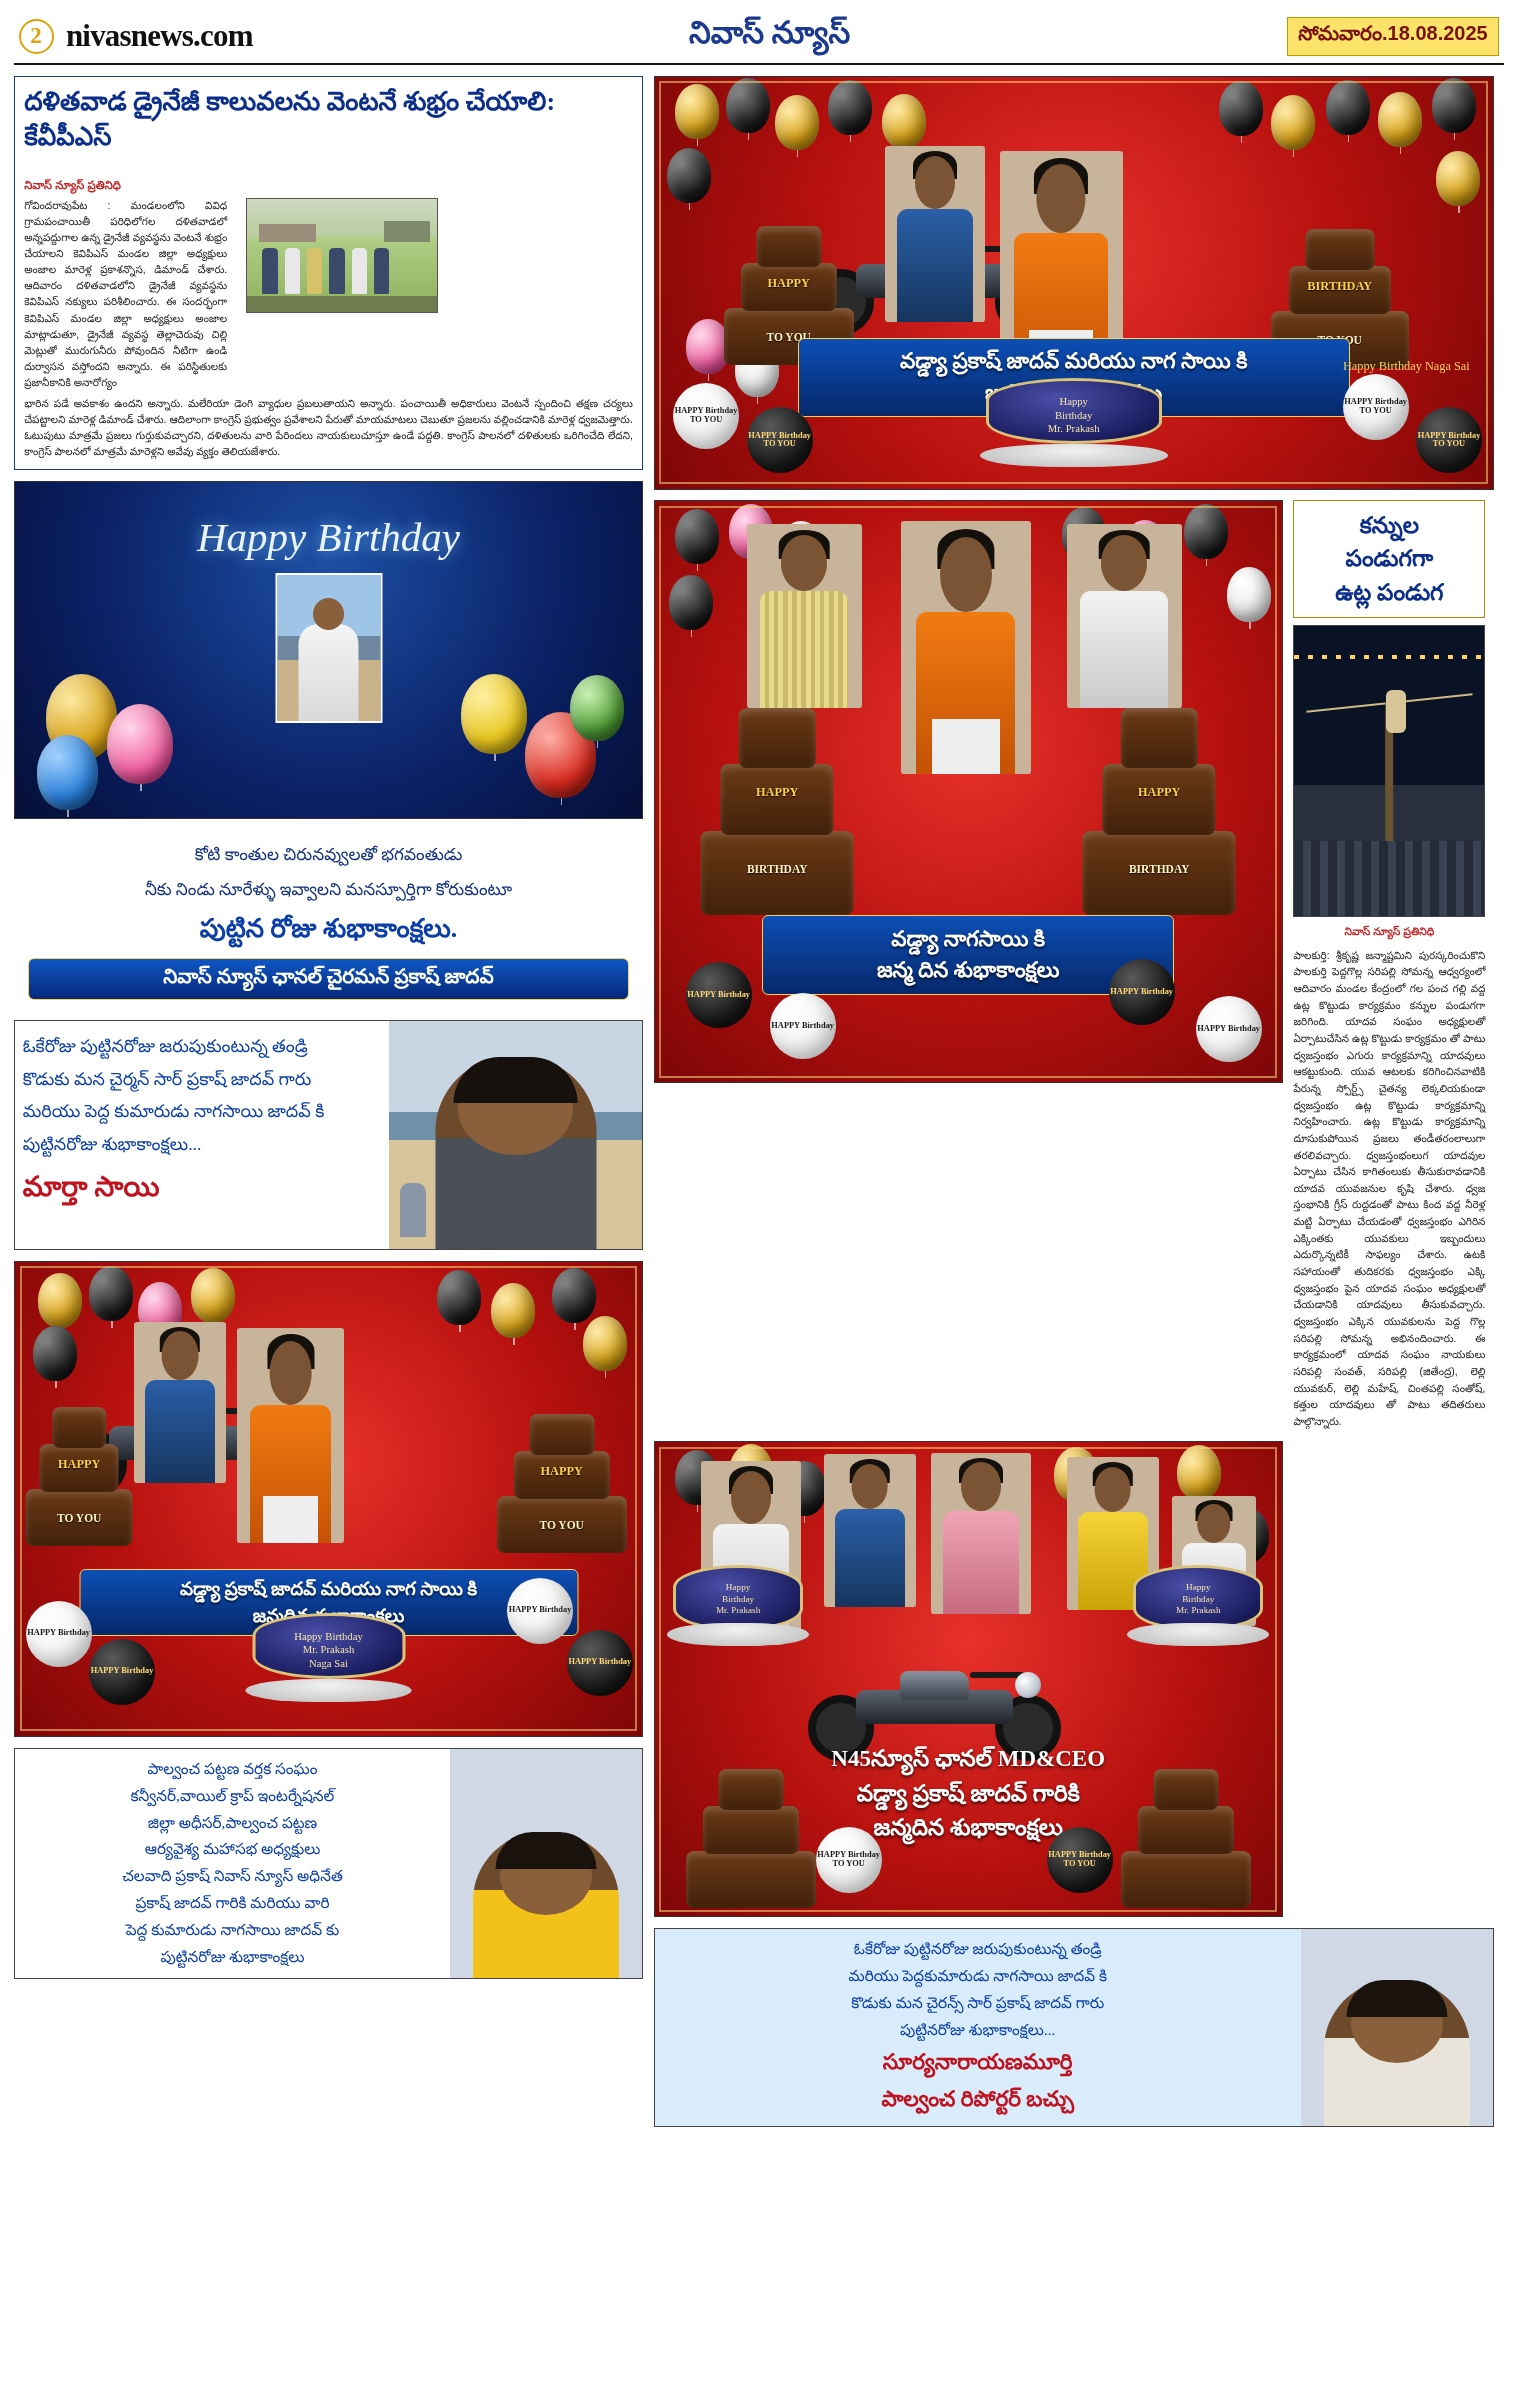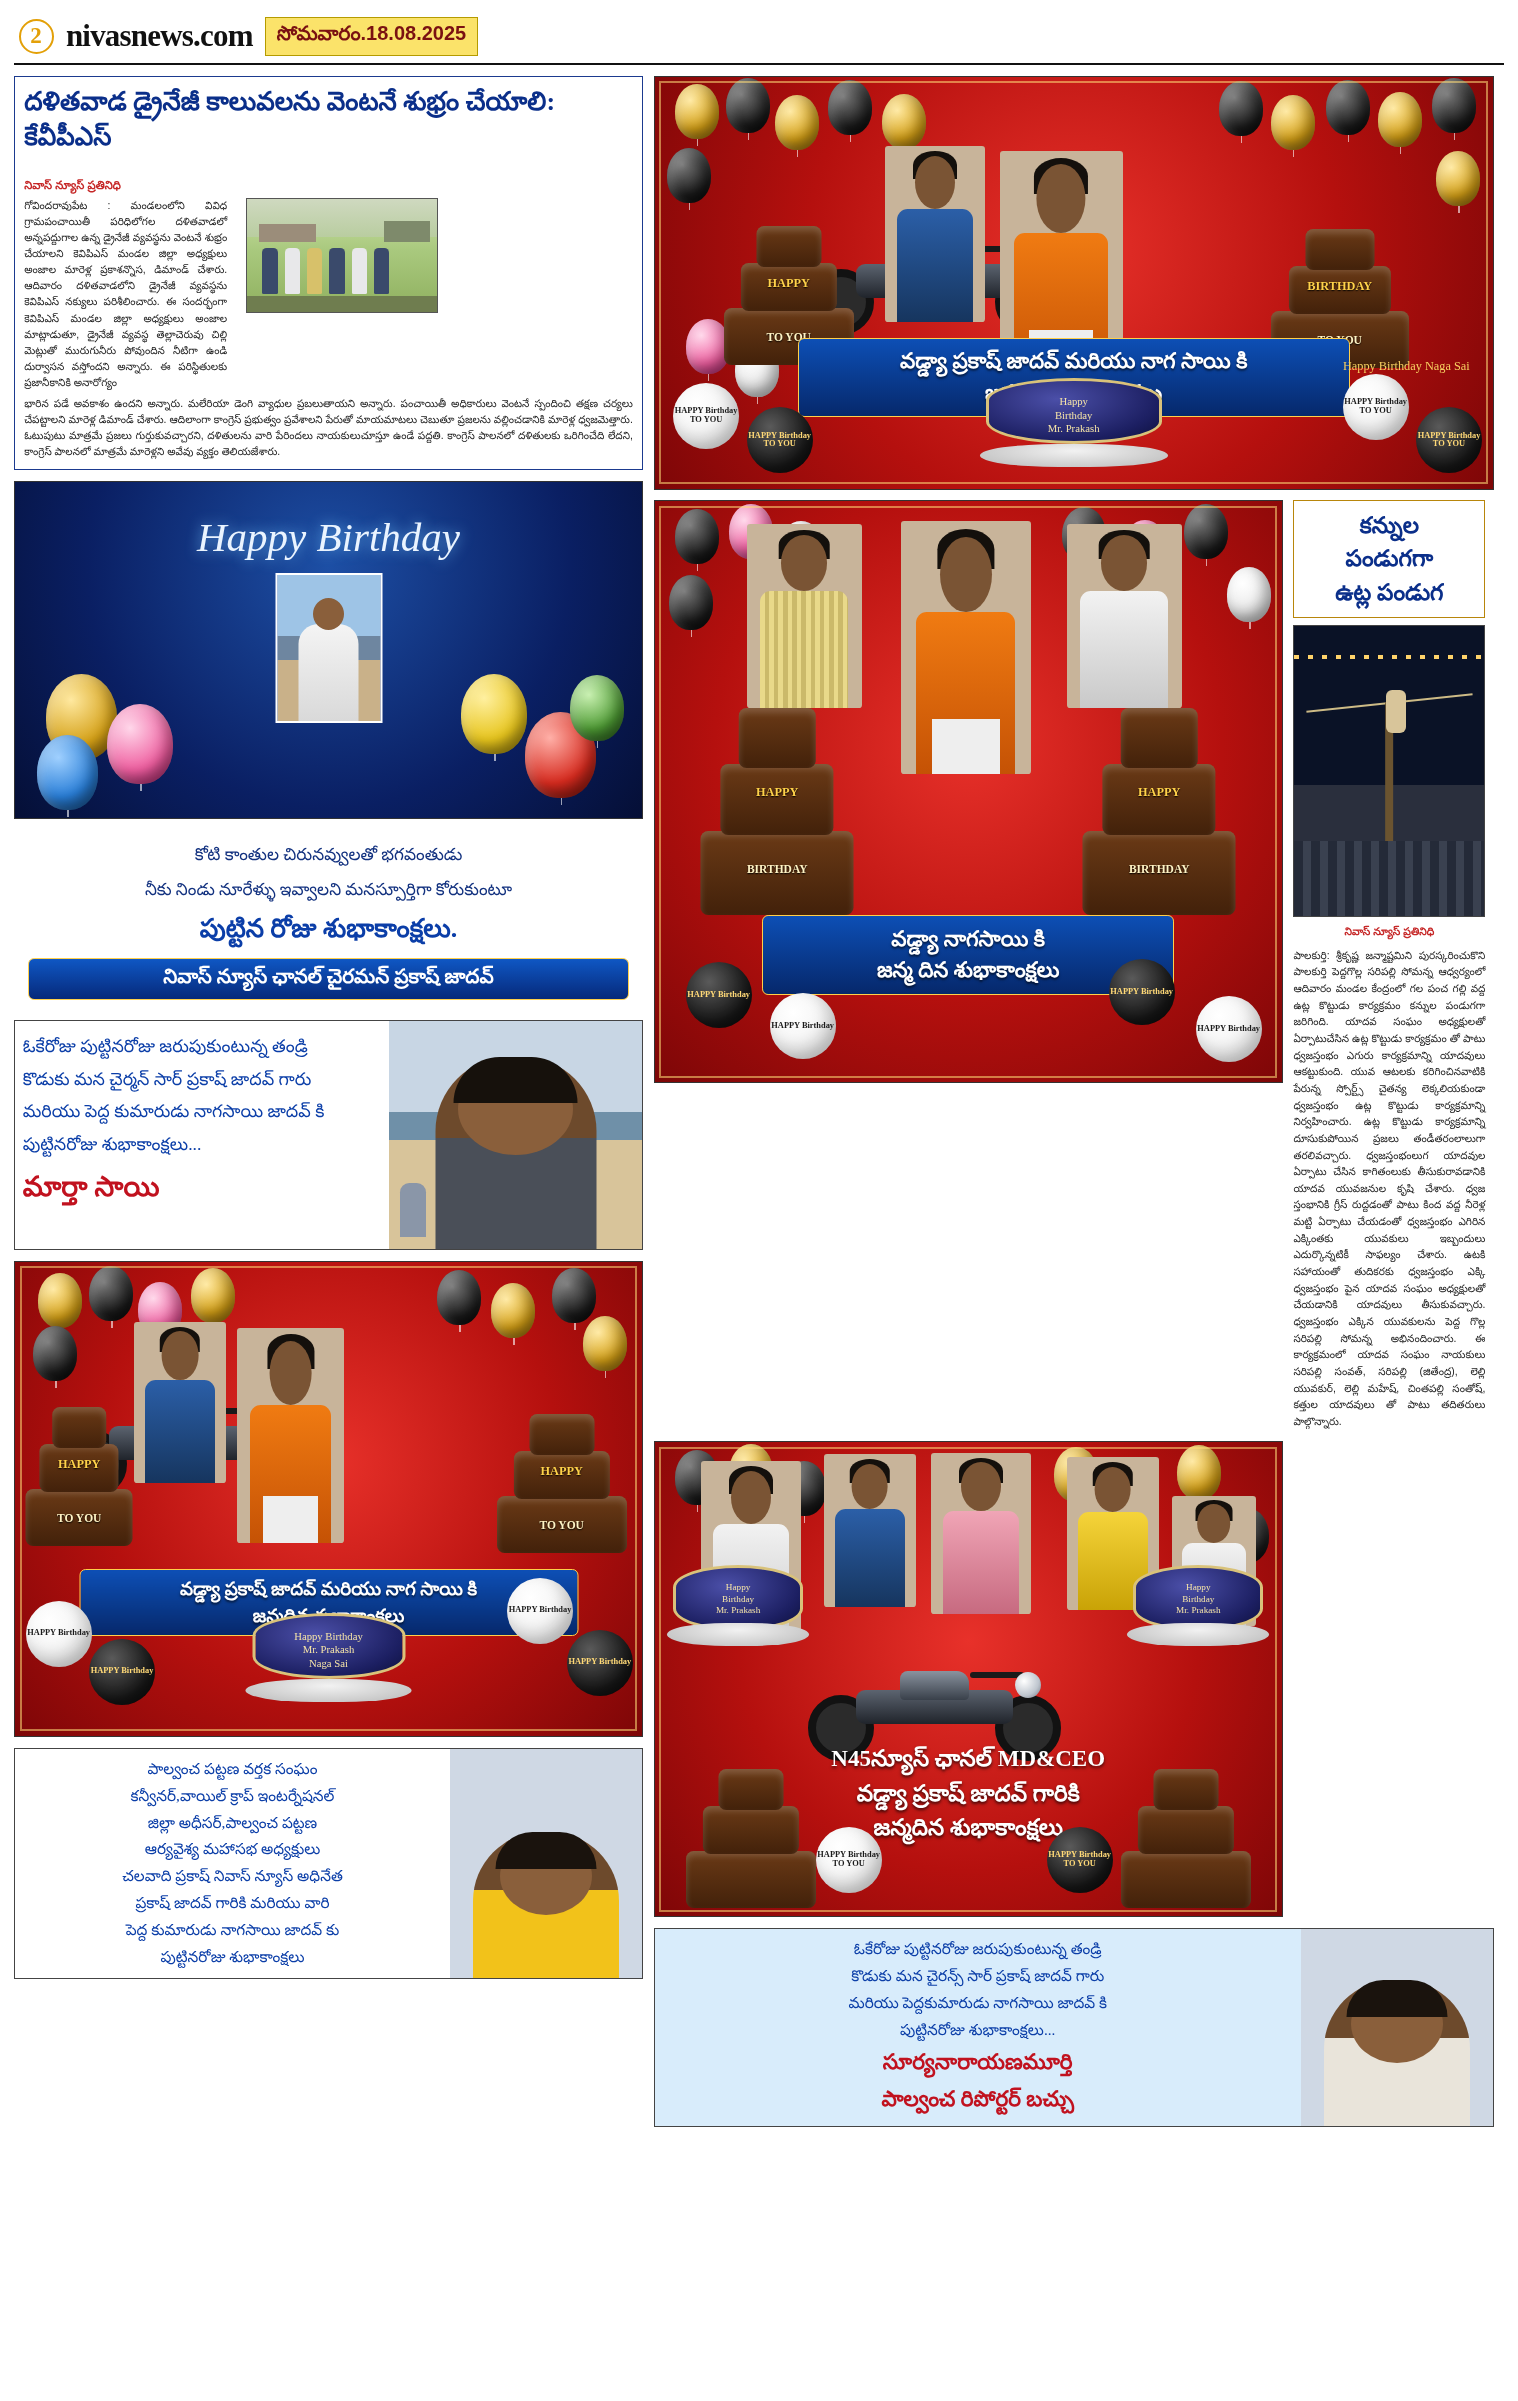--- a/index.html
+++ b/index.html
@@ -297,20 +297,21 @@
   .sig { color:#c1121f; font-weight:bold; font-size:21.5px; }
 </style>
 </head>
 <body>
 
 <div class="page">
 
   <div class="masthead">
     <div class="page-badge">2</div>
     <div class="site-url">nivasnews.com</div>
+    <div class="paper-name">నివాస్ న్యూస్</div>
     <div class="date-box">సోమవారం.18.08.2025</div>
   </div>
 
   <div class="content">
 
     <div class="col-left">
 
       <div class="headline-card">
         <div class="headline">దళితవాడ డ్రైనేజీ కాలువలను వెంటనే శుభ్రం చేయాలి: కేవీపీఎస్</div>
         <div class="byline">నివాస్ న్యూస్ ప్రతినిధి</div>
@@ -709,22 +710,22 @@
           <span>HAPPY Birthday TO YOU</span>
         </div>
         <div class="confetti-bal dark" style="right:169px; bottom:23px;">
           <span>HAPPY Birthday TO YOU</span>
         </div>
       </div>
 
       <div class="cap-block">
         <div class="t" style="background:#d8ecfb">
           <div>ఓకేరోజు పుట్టినరోజు జరుపుకుంటున్న తండ్రి</div>
+          <div>మరియు పెద్దకుమారుడు నాగసాయి జాదవ్ కి</div>
           <div>కొడుకు మన చైరన్స్ సార్ ప్రకాష్ జాదవ్ గారు</div>
-          <div>మరియు పెద్దకుమారుడు నాగసాయి జాదవ్ కి</div>
           <div>పుట్టినరోజు శుభాకాంక్షలు...</div>
           <div class="sig">సూర్యనారాయణమూర్తి</div>
           <div class="sig">పాల్వంచ రిపోర్టర్ బచ్చు</div>
         </div>
         <div class="p shirtman">
             <div class="bust"></div>
           </div>
       </div>
 
     </div>

